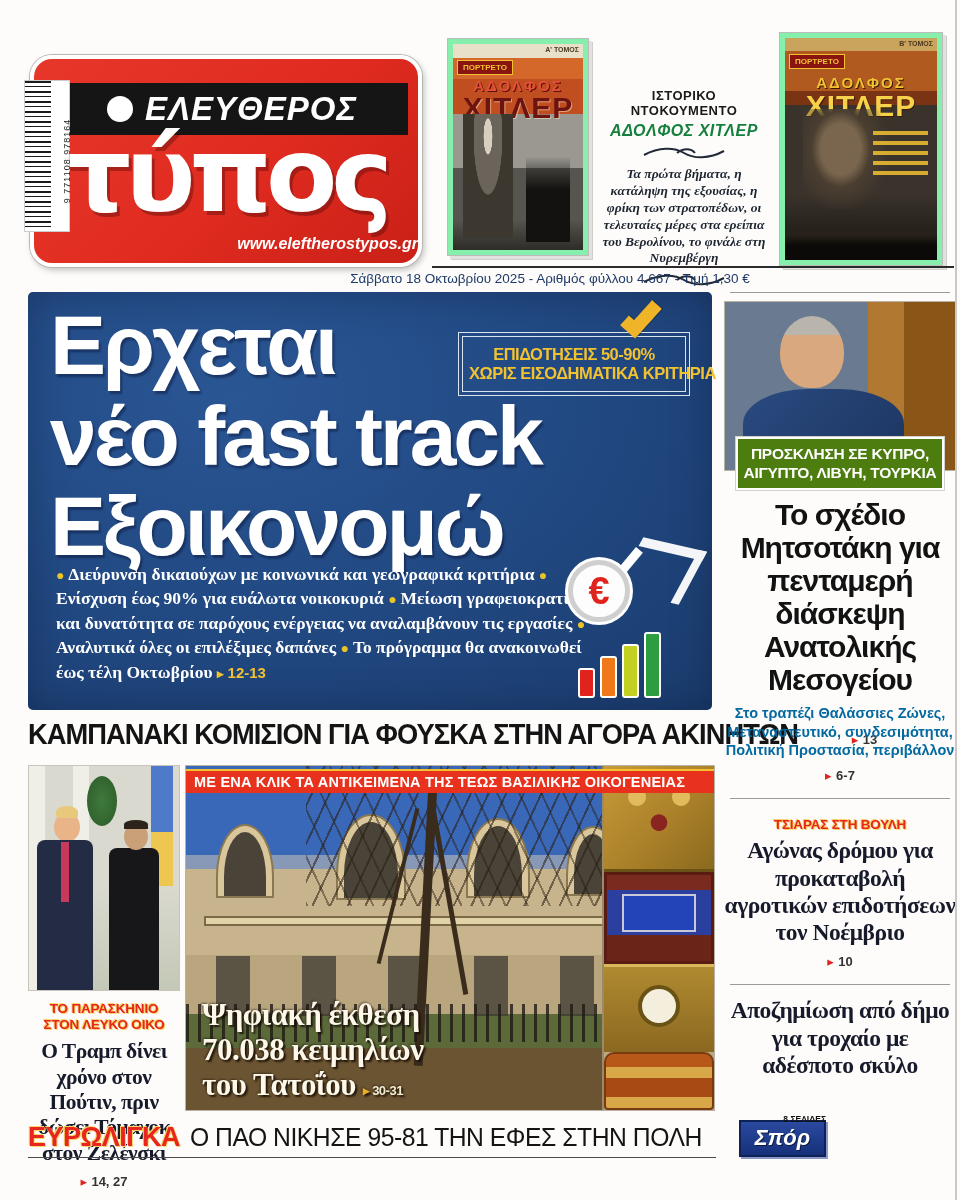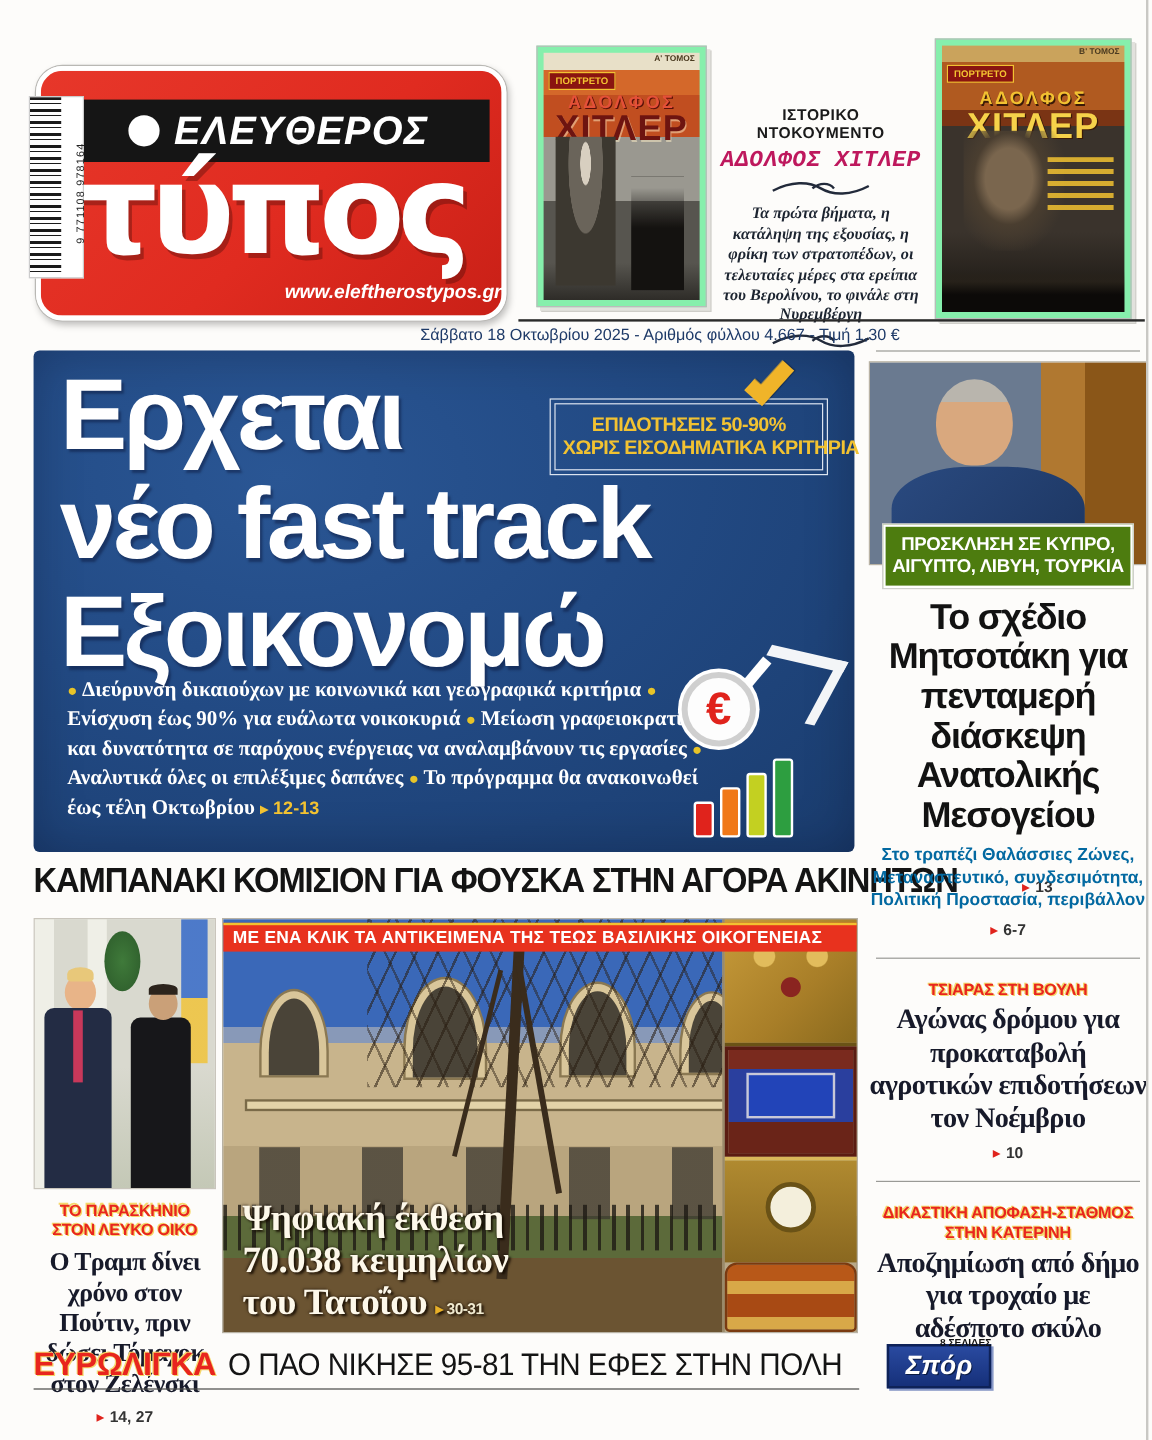--- a/index.html
+++ b/index.html
@@ -51,22 +51,22 @@
                      background:linear-gradient(to top,#141210 0 55%,transparent 90%),
                                 conic-gradient(from 180deg at 50% 0%,transparent 0 40%,#201d18 40% 60%,transparent 60%); }
   .cover2-face{ position:absolute; left:12%; top:32%; width:55%; height:45%;
                 background:radial-gradient(ellipse at 45% 40%,#7a664e 0 30%,#4a3e30 45%,transparent 75%); }
   .cover2-lines{ position:absolute; right:6%; top:42%; width:36%; height:22%;
                  background:repeating-linear-gradient(to bottom,rgba(242,194,49,.85) 0 4px,transparent 4px 10px); filter:blur(.4px); }
   .cover2-ruins{ position:absolute; left:0; right:0; bottom:0; height:16%;
                  background:linear-gradient(to top,#0c0a08 0 40%,rgba(40,34,26,.8) 70%,transparent); }
   .promo-text{ position:absolute; left:600px; top:88px; width:168px; text-align:center; }
   .promo-kicker{ font-size:13px; font-weight:bold; color:#1a1a1a; letter-spacing:.5px; }
-  .promo-title{ font-family:Liberation Mono, monospace; font-style:italic; font-weight:bold;
-                color:#be185d; font-size:19px; margin-top:4px; letter-spacing:.5px; }
+  .promo-title{ font-family:Liberation Sans, sans-serif; font-style:italic; font-weight:bold;
+                color:#15803d; font-size:16px; margin-top:4px; letter-spacing:.5px; }
   .flourish{ display:block; margin:5px auto; }
   .promo-desc{ font-family:"Liberation Serif","DejaVu Serif",serif; font-style:italic; font-weight:bold;
                color:#1c2430; font-size:13.5px; line-height:1.25; }
 
   .toprule{ position:absolute; left:432px; right:6px; top:266px; height:2px; background:#2a2a2a; }
   .dateline{ position:absolute; left:300px; right:160px; top:271px; text-align:center; color:#1e3a68; font-size:13.5px; }
 
   
   .mainbox{ position:absolute; left:28px; top:292px; width:684px; height:418px; border-radius:5px;
             background:radial-gradient(ellipse at 30% 25%,#2a5694 0%,#224a84 45%,#1a3c6e 100%); box-shadow:inset 0 0 40px rgba(0,0,20,.25); }
@@ -373,21 +373,20 @@
       <div class="kicker sb-kicker">ΤΣΙΑΡΑΣ ΣΤΗ ΒΟΥΛΗ</div>
       <div class="serif-hl">Αγώνας δρόμου για προκαταβολή αγροτικών επιδοτήσεων τον Νοέμβριο</div>
       <div class="refline">
         <span class="arrow">▸</span>
         <span class="pageref">10</span>
       </div>
     </div>
     <div class="sb-div"></div>
 
     <div class="sb-section">
-      <div class="kicker sb-kicker">ΔΙΚΑΣΤΙΚΗ ΑΠΟΦΑΣΗ-ΣΤΑΘΜΟΣ ΣΤΗΝ ΚΑΤΕΡΙΝΗ</div>
       <div class="serif-hl">Αποζημίωση από δήμο για τροχαίο με αδέσποτο σκύλο</div>
 
     </div>
   </div>
 
   <div class="bottombar">
     <div class="bb-row">
       <span class="bb-label">ΕΥΡΩΛΙΓΚΑ</span>
       <span class="bb-text">Ο ΠΑΟ ΝΙΚΗΣΕ 95-81 ΤΗΝ ΕΦΕΣ ΣΤΗΝ ΠΟΛΗ</span>
       <span class="bb-sport">

